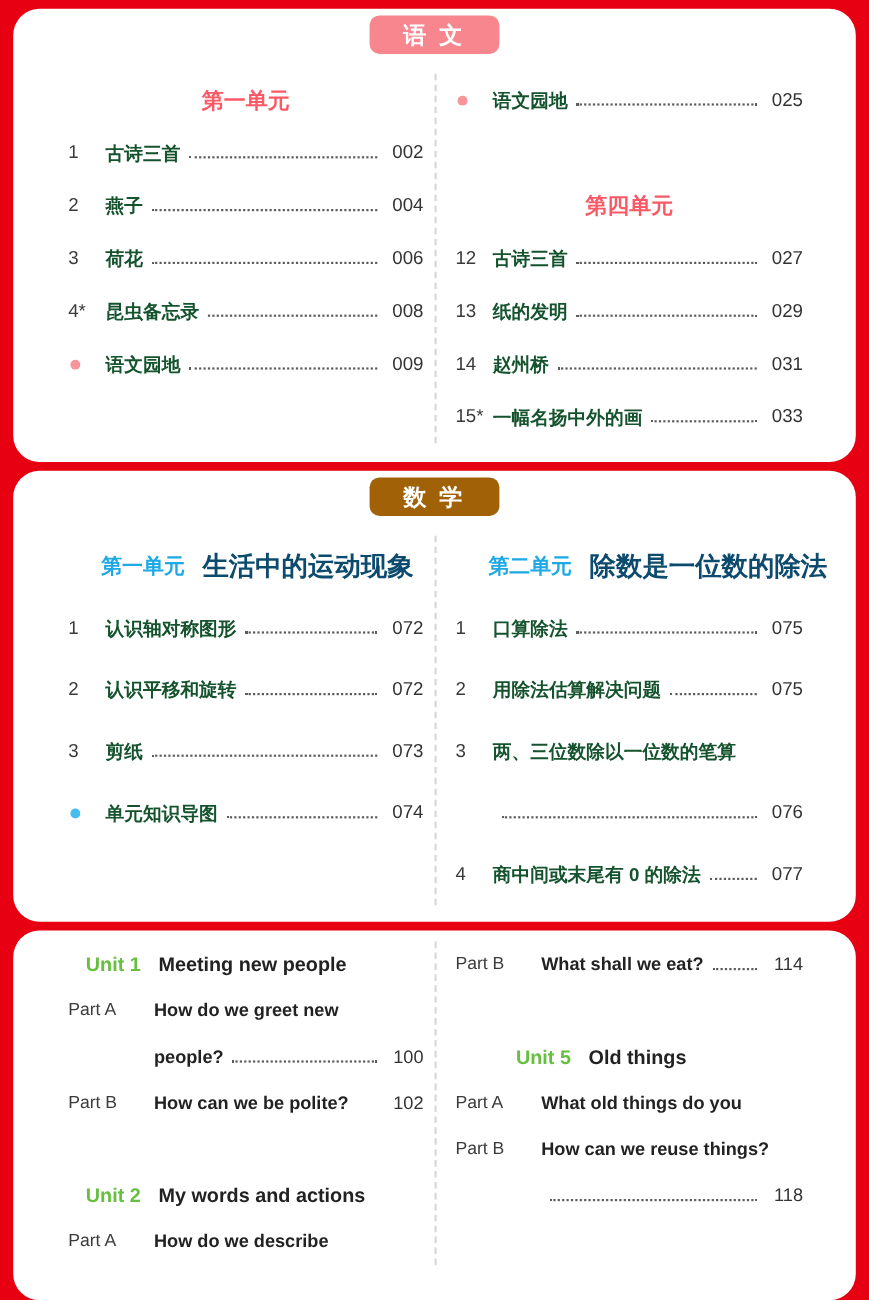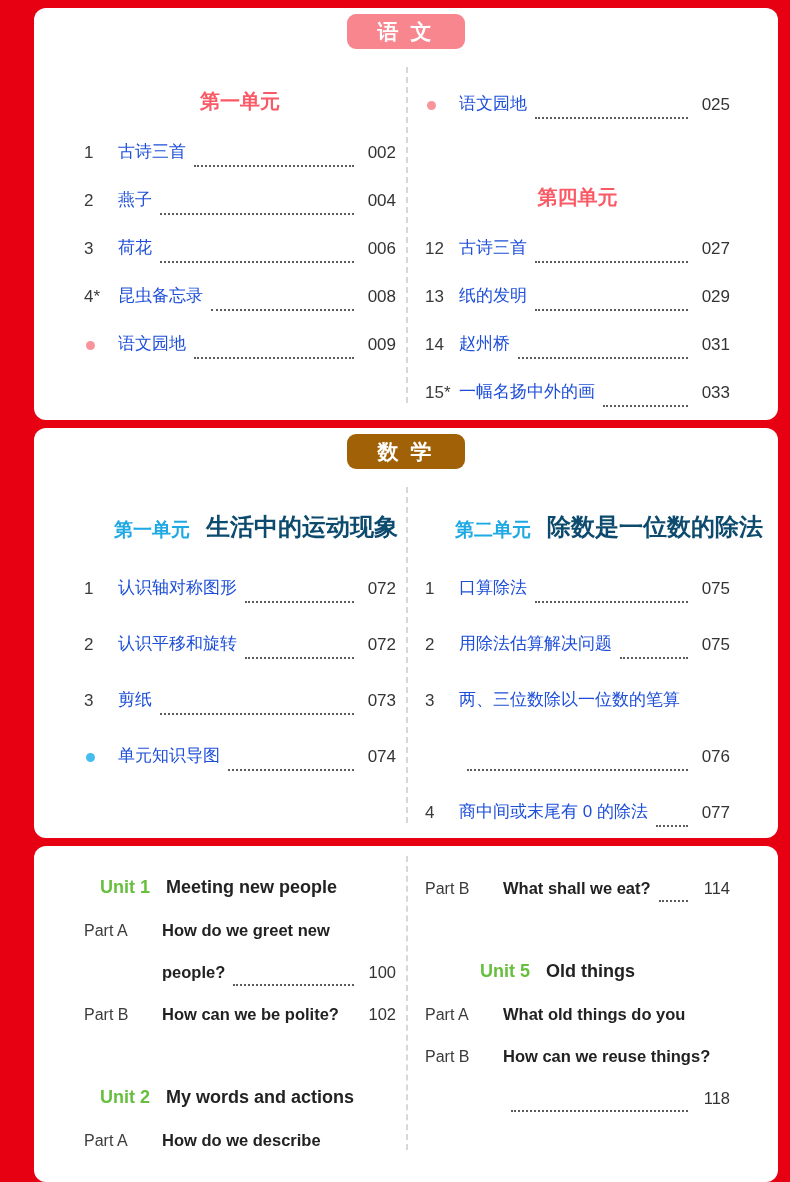--- a/index.html
+++ b/index.html
@@ -4,21 +4,21 @@
 <style>
   * { margin:0; padding:0; box-sizing:border-box; }
   html,body { width:790px; height:1182px; }
   body {
     background:#e60012;
     padding:8px 12px 0 12px;
     overflow:hidden;
     font-family:"Liberation Sans","DejaVu Sans",sans-serif;
     color:#3a3a3a;
   }
-  .card { background:#ffffff; border-radius:12px; margin-bottom:8px; overflow:hidden;margin-left:22px; }
+  .card { background:#ffffff; border-radius:24px; margin-bottom:8px; overflow:hidden; }
   .card-cn  { height:412px; }
   .card-math{ height:410px; }
   .card-en  { height:336px; }
 
   .badge {
     width:118px; height:35px; margin:6px auto 0;
     border-radius:9px; color:#fff;
     font-size:21px; font-weight:bold; letter-spacing:3px;
     display:flex; align-items:center; justify-content:center;
   }
@@ -26,27 +26,27 @@
   .badge-math{ background:#a16207; }
   .badge-en  { background:#7cc85a; }
 
   .cols { display:flex; align-items:stretch; }
   .card-cn .cols, .card-math .cols { margin-top:18px; }
   .card-en .cols { margin-top:10px; }
   .col { width:50%; }
   .col-l { padding:0 10px 0 50px; }
   .col-r { padding:0 48px 0 17px; border-left:2px dashed #d8d8d8; }
 
-  .row { display:flex; align-items:flex-end; font-size:17px; }
+  .row { display:flex; align-items:center; font-size:17px; }
   .card-cn .row  { height:48px; }
   .card-math .row{ height:56px; }
   .card-en .row  { height:42px; font-size:16.5px; }
 
   .num { width:34px; flex-shrink:0; font-weight:500; }
-  .title { font-weight:400; color:#1d4ed8; white-space:nowrap; }
+  .title { font-weight:700; color:#14532d; white-space:nowrap; }
   .leader { flex:1 1 auto; border-bottom:2px dotted #5c5c5c; margin:0 8px; transform:translateY(4px); min-width:6px; }
   .fspace { flex:1 1 auto; }
   .pg { font-weight:500; min-width:34px; text-align:right; color:#333; }
   .cont-num { padding-left:34px; }
   .cont-part { padding-left:78px; }
 
   .dot { width:9px; height:9px; border-radius:50%; display:inline-block; margin-left:2px; }
   .dot-pink { background:#f8949c; }
   .dot-blue { background:#45bdee; }
 

